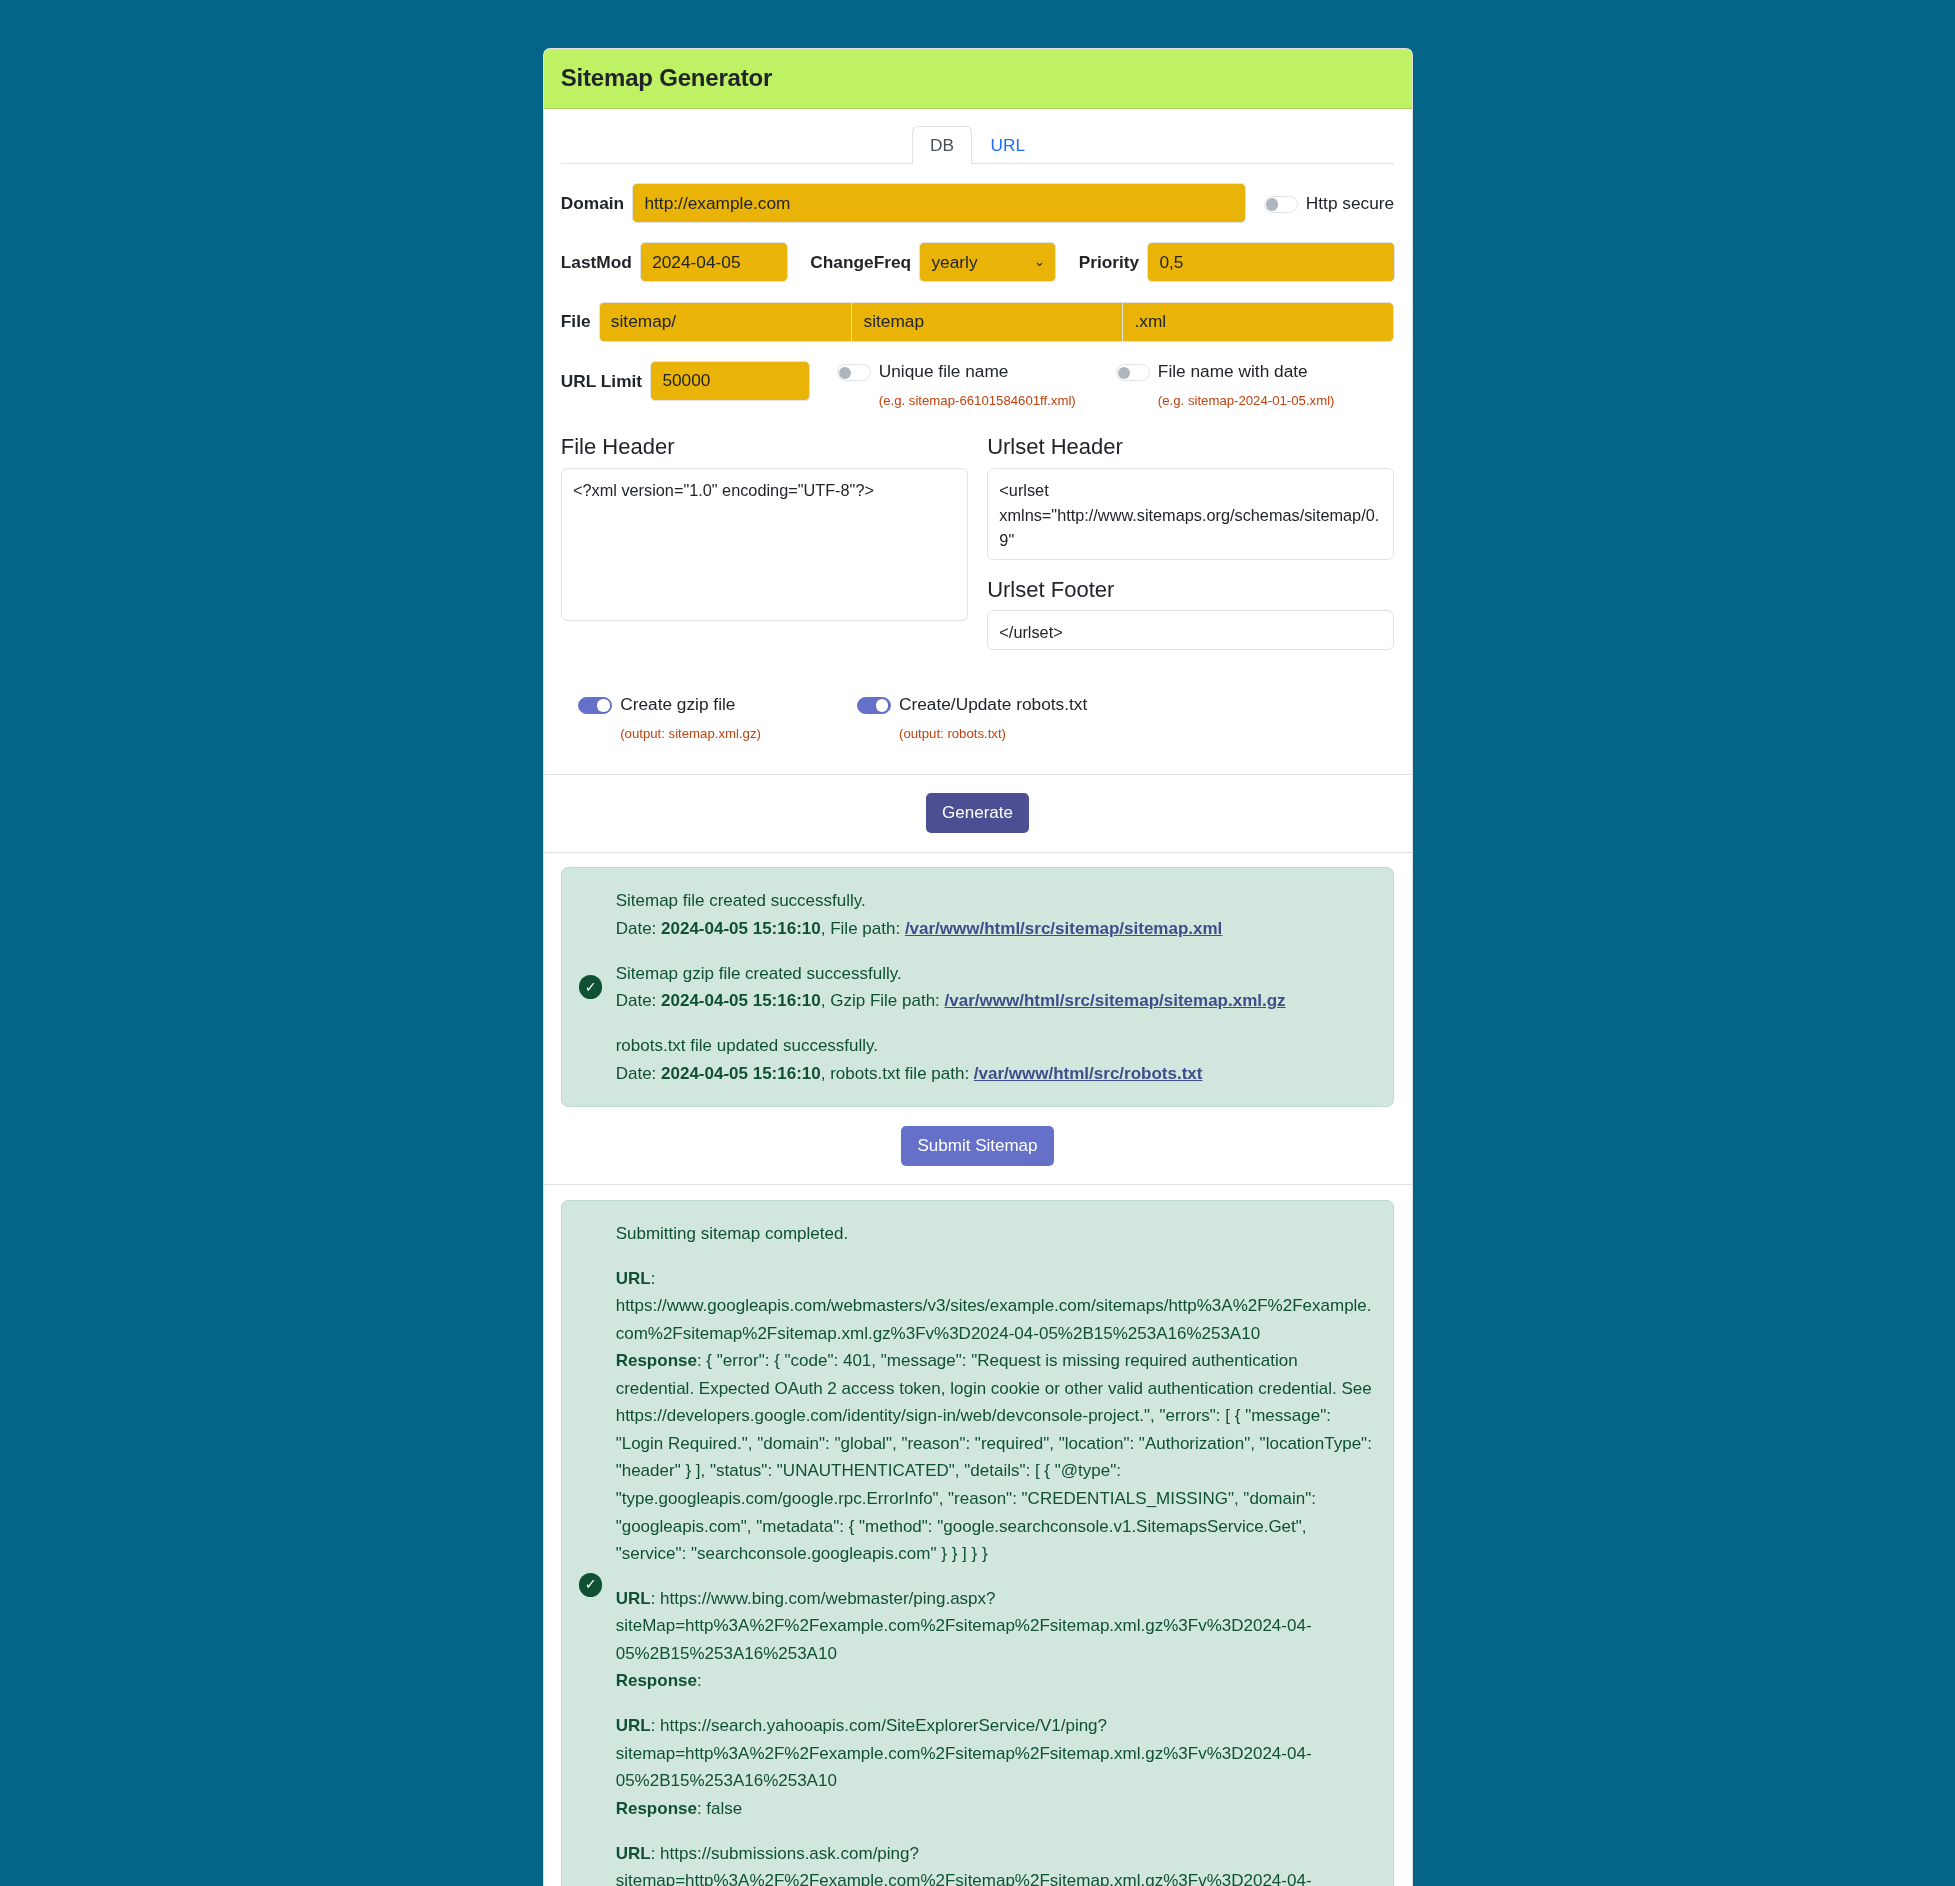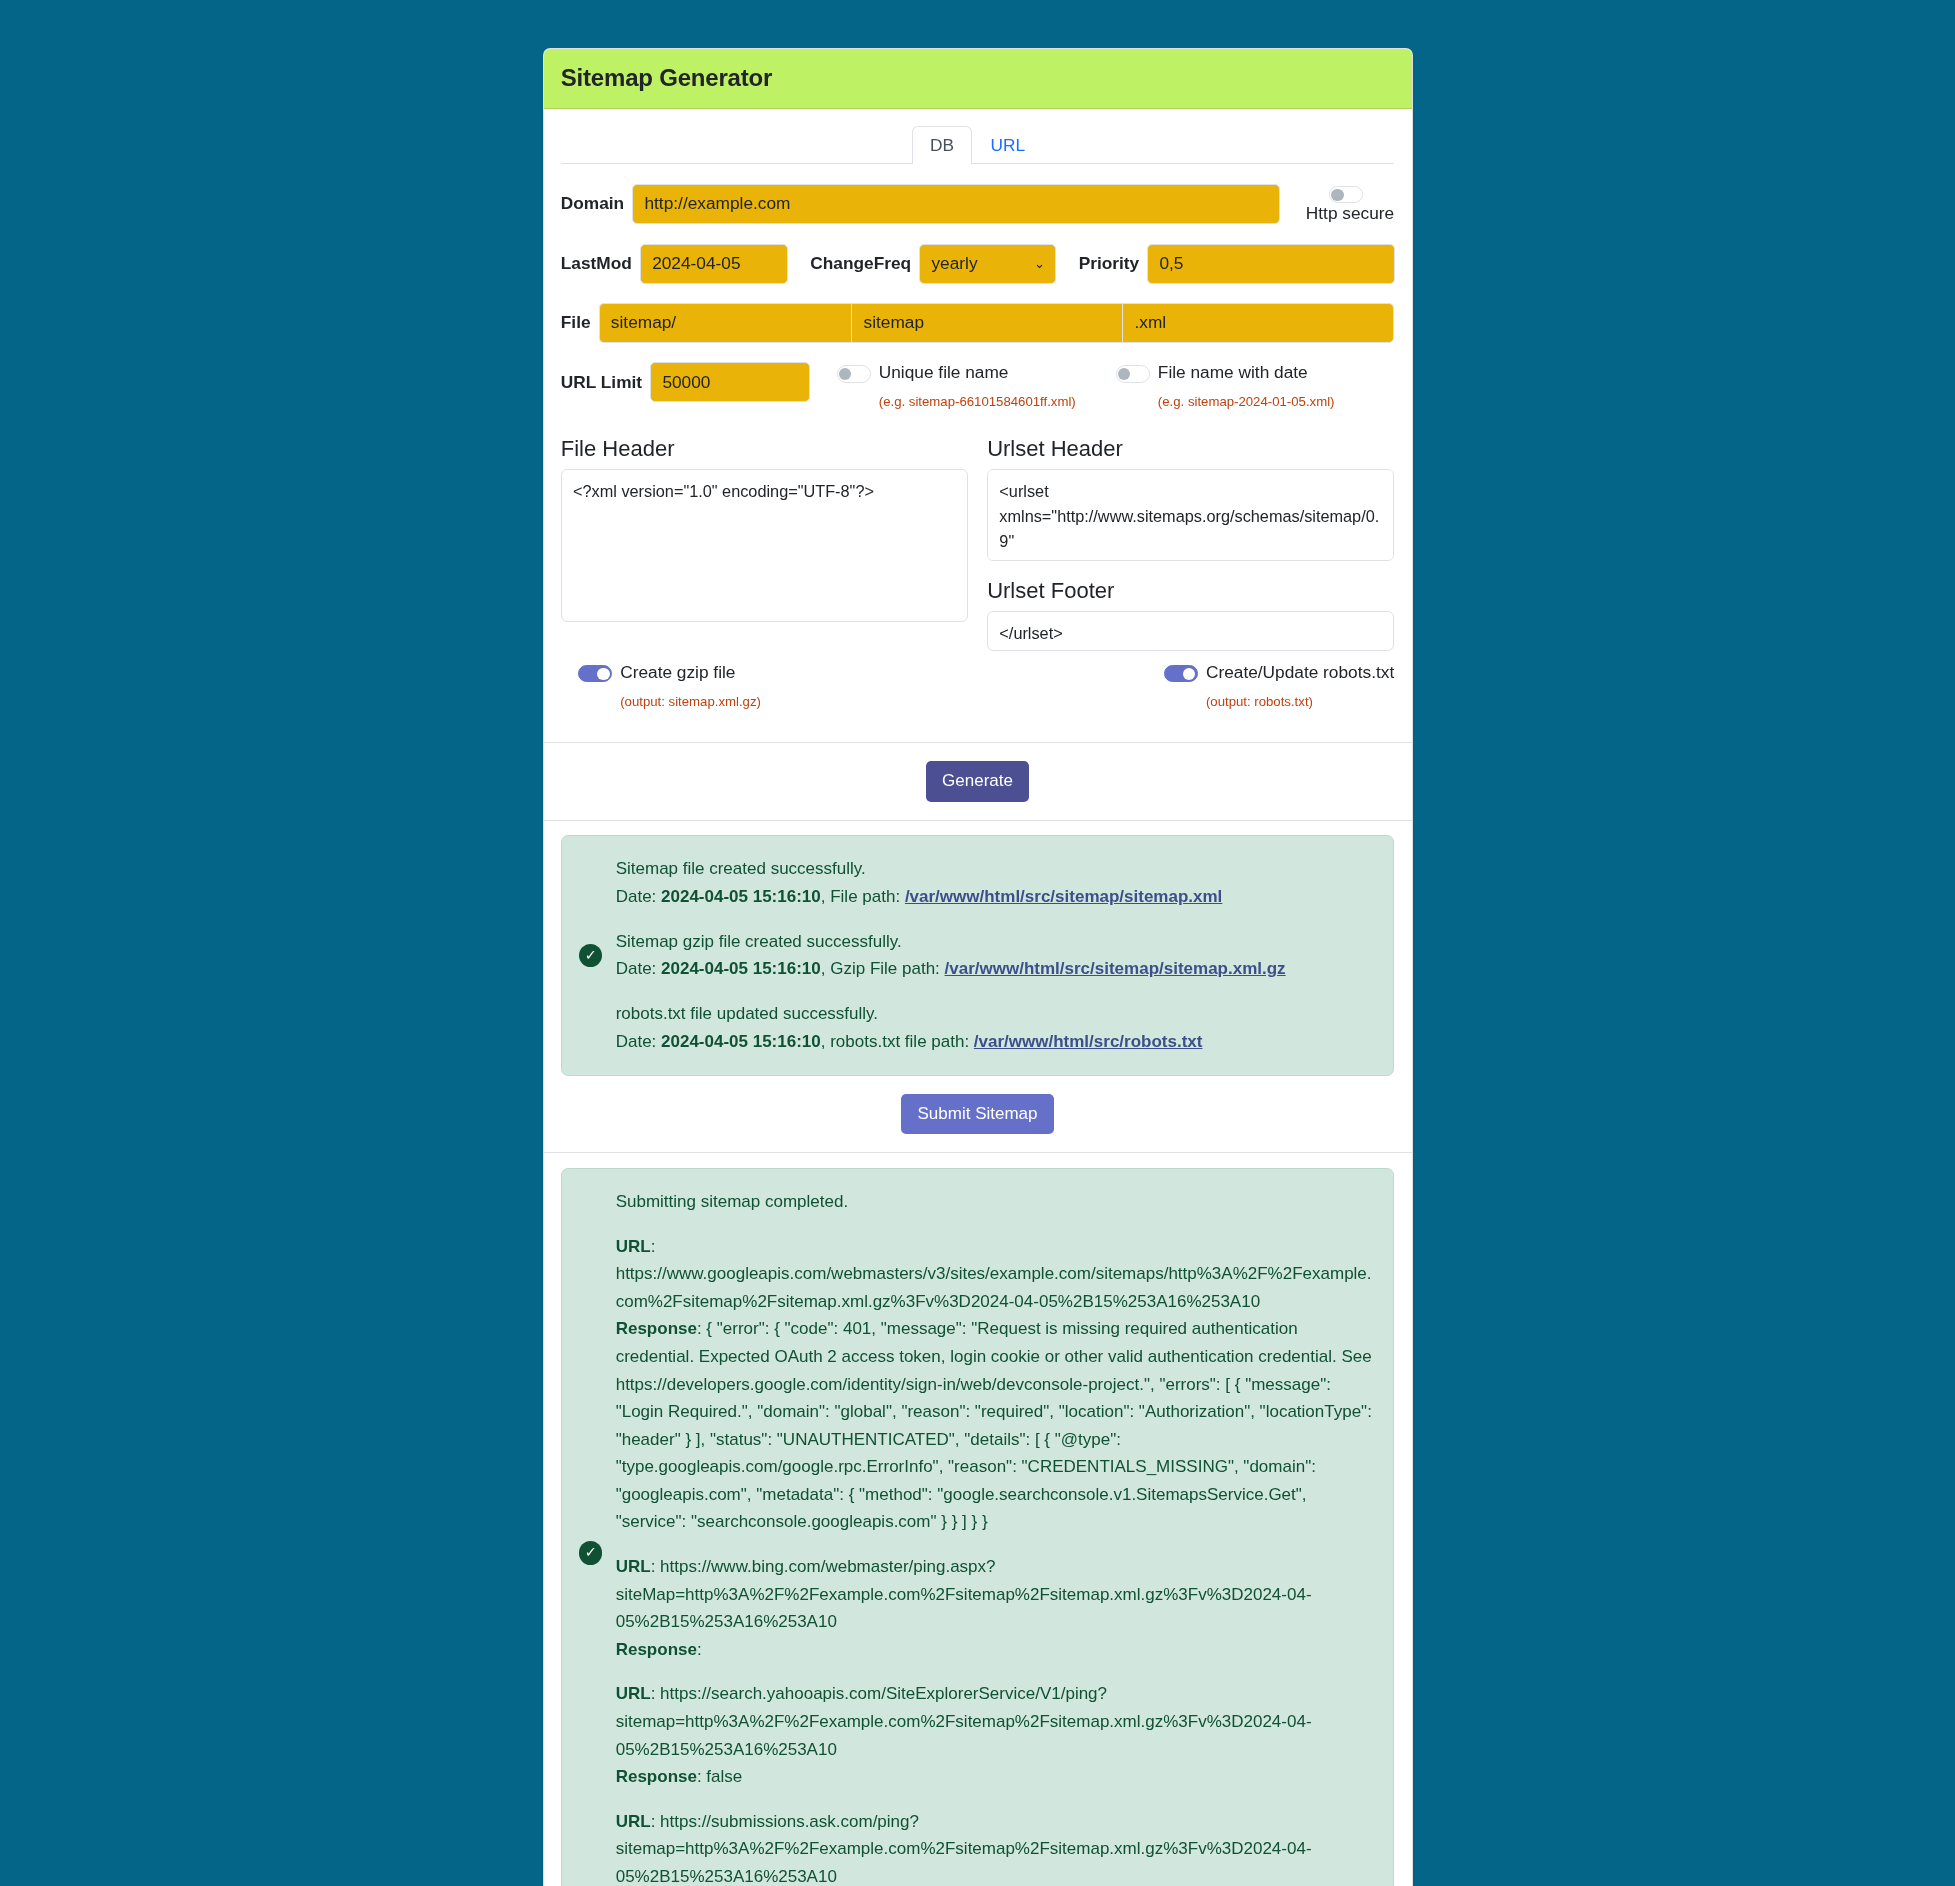--- a/index.html
+++ b/index.html
@@ -124,21 +124,21 @@
     <div class="card-body">
 
       <div class="tabs">
         <div class="tab active">DB</div>
         <div class="tab link">URL</div>
       </div>
 
       <div class="row-line">
         <span class="lbl">Domain</span>
         <input class="inp flex" value="http://example.com" style="">
-        <div class="toggle-wrap" style="margin-left:17.3px; align-items:center;flex-direction:column;">
+        <div class="toggle-wrap" style="margin-left:17.3px; align-items:center;">
           <div class="switch">
               <span class="knob"></span>
             </div>
           <span class="toggle-txt toggle-label">Http secure</span>
         </div>
       </div>
 
       <div class="row-line">
         <span class="lbl">LastMod</span>
         <input class="inp" style="width: 148px;" value="2024-04-05">
@@ -189,21 +189,21 @@
           <textarea class="ta" rows="6" style="height: 153px;">&lt;?xml version="1.0" encoding="UTF-8"?&gt;</textarea>
         </div>
         <div class="col">
           <span class="ta-label">Urlset Header</span>
           <textarea class="ta" rows="3" style="height: 92px;">&lt;urlset xmlns="http://www.sitemaps.org/schemas/sitemap/0.9" xmlns:image="http://www.google.com/schemas/sitemap-image/1.1"&gt;</textarea>
           <span class="ta-label" style="margin-top:12.2px">Urlset Footer</span>
           <textarea class="ta" rows="1" style="height: 40px; overflow: hidden;">&lt;/urlset&gt;</textarea>
         </div>
       </div>
 
-      <div class="row-line" style="align-items:flex-start; margin-top:6px; padding-bottom:33px;justify-content:space-between;">
+      <div class="row-line" style="align-items:flex-start; margin-top:39px; padding-bottom:33px;">
         <div class="toggle-wrap" style="margin-left:17.3px;">
           <div class="switch on">
               <span class="knob"></span>
             </div>
           <div class="toggle-txt">
             <div class="toggle-label">Create gzip file</div>
             <div class="toggle-hint">(output: sitemap.xml.gz)</div>
           </div>
         </div>
         <div class="toggle-wrap" style="margin-left:96px;">

